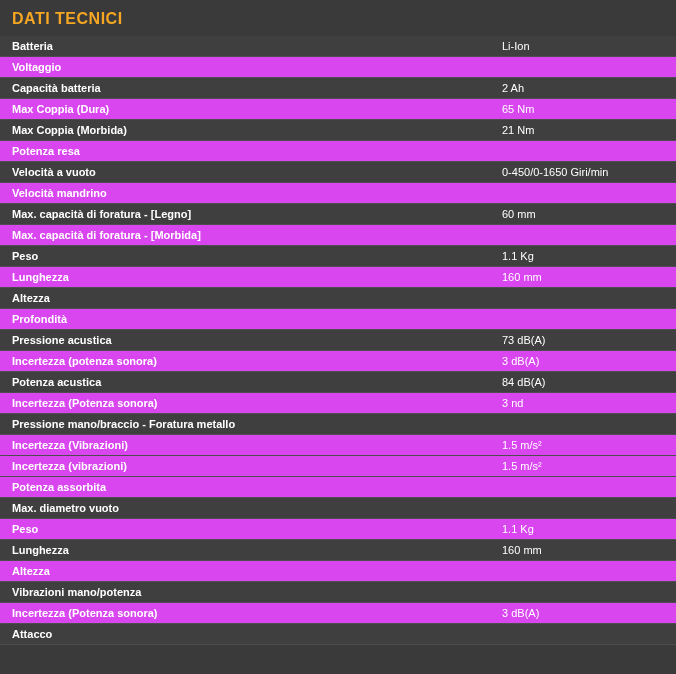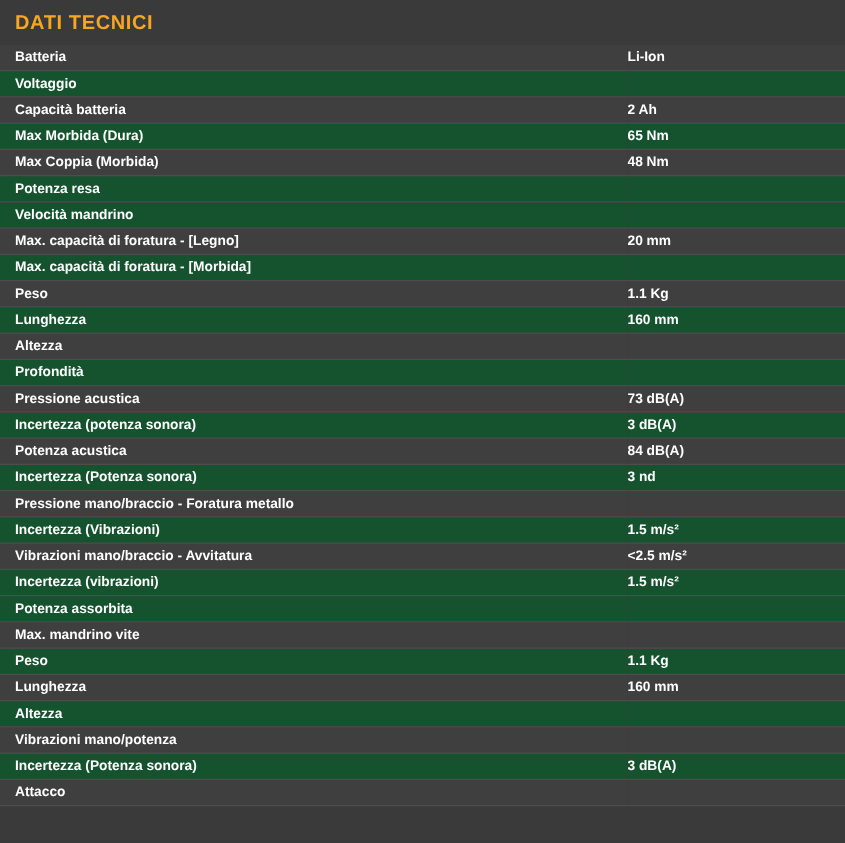--- a/index.html
+++ b/index.html
@@ -47,28 +47,28 @@
     white-space: nowrap;
     overflow: hidden;
     text-overflow: ellipsis;
   }
   .spec-table td.label {
     width: 490px;
     font-weight: bold;
   }
   .spec-table td.value {
     width: 174px;
-    font-weight: bold;
+    font-weight: normal;
     padding-left: 0;
   }
   .spec-table tr.odd td {
     background: #3f3f3f;
   }
   .spec-table tr.even td {
-    background: #14532d;
+    background: #d946ef;
   }
 </style>
 </head>
 <body>
 
 <div class="spec-panel">
   <h1 class="panel-title">DATI TECNICI</h1>
   <table class="spec-table">
     <tbody>
         <tr class="odd">
@@ -77,38 +77,42 @@
         </tr>
         <tr class="even">
           <td class="label">Voltaggio</td>
           <td class="value"></td>
         </tr>
         <tr class="odd">
           <td class="label">Capacità batteria</td>
           <td class="value">2 Ah</td>
         </tr>
         <tr class="even">
-          <td class="label">Max Morbida (Dura)</td>
+          <td class="label">Max Coppia (Dura)</td>
           <td class="value">65 Nm</td>
         </tr>
         <tr class="odd">
           <td class="label">Max Coppia (Morbida)</td>
-          <td class="value">48 Nm</td>
+          <td class="value">21 Nm</td>
         </tr>
         <tr class="even">
           <td class="label">Potenza resa</td>
           <td class="value"></td>
+        </tr>
+        <tr class="odd">
+          <td class="label">Velocità a vuoto</td>
+          <td class="value">0-450/0-1650 Giri/min</td>
         </tr>
         <tr class="even">
           <td class="label">Velocità mandrino</td>
           <td class="value"></td>
         </tr>
         <tr class="odd">
           <td class="label">Max. capacità di foratura - [Legno]</td>
-          <td class="value">20 mm</td>
+          <td class="value">60 mm</td>
         </tr>
         <tr class="even">
           <td class="label">Max. capacità di foratura - [Morbida]</td>
           <td class="value"></td>
         </tr>
         <tr class="odd">
           <td class="label">Peso</td>
           <td class="value">1.1 Kg</td>
         </tr>
         <tr class="even">
@@ -140,34 +144,30 @@
           <td class="value">3 nd</td>
         </tr>
         <tr class="odd">
           <td class="label">Pressione mano/braccio - Foratura metallo</td>
           <td class="value"></td>
         </tr>
         <tr class="even">
           <td class="label">Incertezza (Vibrazioni)</td>
           <td class="value">1.5 m/s²</td>
         </tr>
-        <tr class="odd">
-          <td class="label">Vibrazioni mano/braccio - Avvitatura</td>
-          <td class="value">&lt;2.5 m/s²</td>
-        </tr>
         <tr class="even">
           <td class="label">Incertezza (vibrazioni)</td>
           <td class="value">1.5 m/s²</td>
         </tr>
         <tr class="even">
           <td class="label">Potenza assorbita</td>
           <td class="value"></td>
         </tr>
         <tr class="odd">
-          <td class="label">Max. mandrino vite</td>
+          <td class="label">Max. diametro vuoto</td>
           <td class="value"></td>
         </tr>
         <tr class="even">
           <td class="label">Peso</td>
           <td class="value">1.1 Kg</td>
         </tr>
         <tr class="odd">
           <td class="label">Lunghezza</td>
           <td class="value">160 mm</td>
         </tr>

